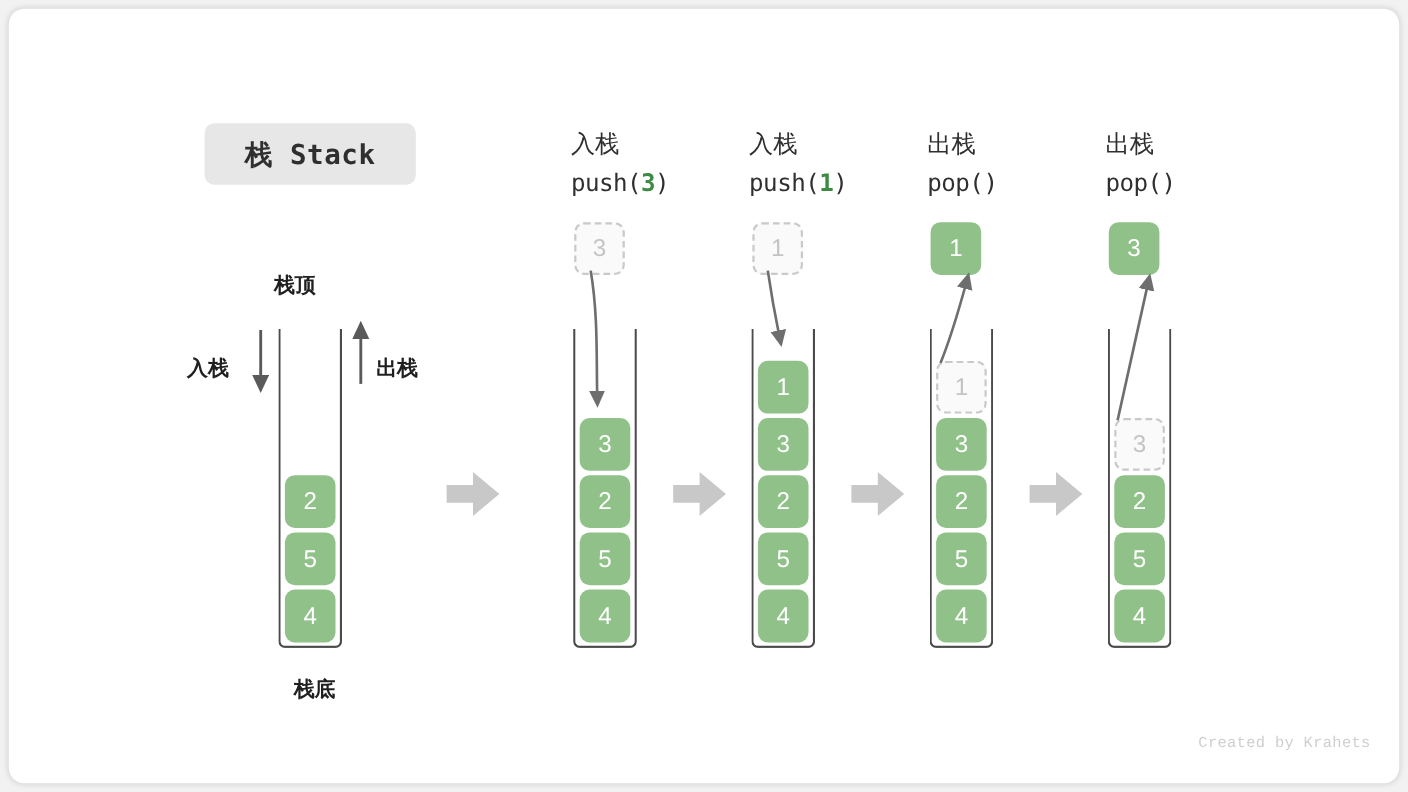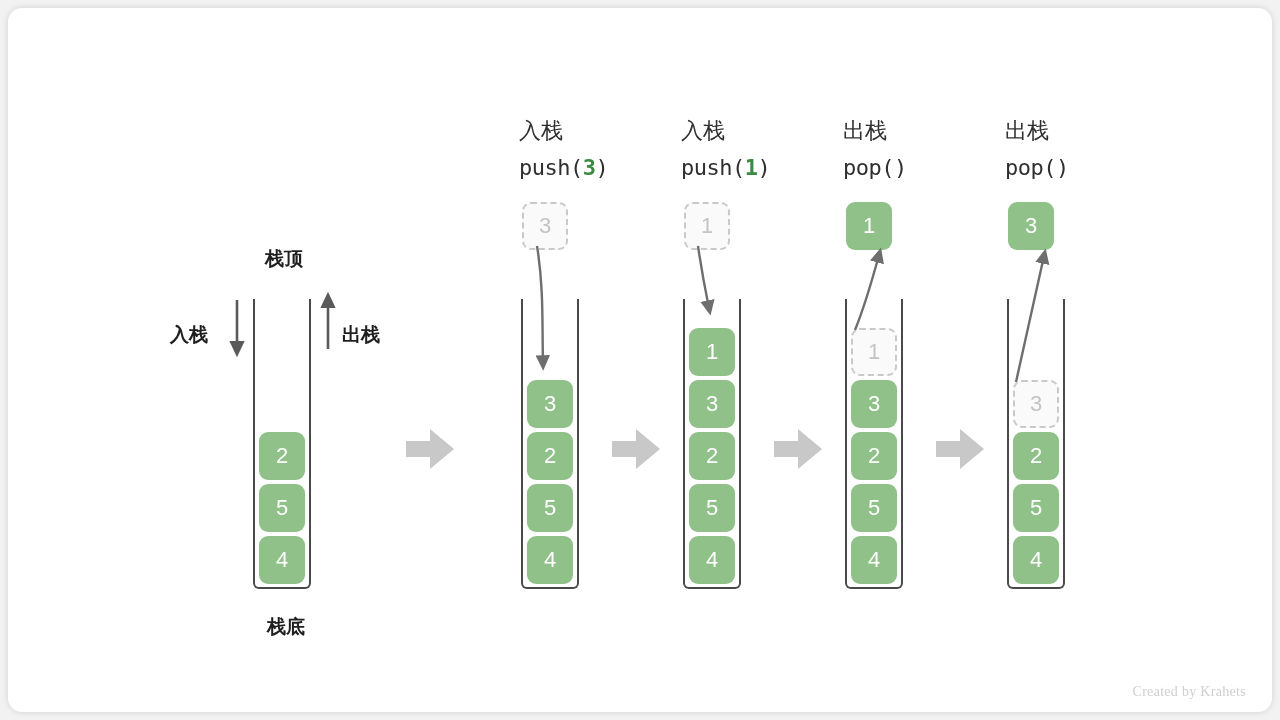--- a/index.html
+++ b/index.html
@@ -104,42 +104,45 @@
     font-size: 19px;
     font-weight: bold;
     color: #1f1f1f;
     white-space: nowrap;
     text-align: center;
   }
 
   
   #credit {
     right: 26px;
-    bottom: 12px;
-    font-family: Liberation Serif, serif;
+    bottom: 28px;
+    font-family: Liberation Mono, monospace;
     font-size: 14px;
     color: #cfcfcf;
     letter-spacing: 0.3px;
     text-align: right;
   }
 
   svg.overlay {
     position: absolute;
     left: 0;
     top: 0;
     width: 1264px;
     height: 704px;
     pointer-events: none;
   }
 </style>
 </head>
 <body>
 
 <div id="card">
 
+  <div class="abs" id="title-badge">
+    <span>栈 Stack</span>
+  </div>
 
   <div class="abs col-header" style="left:511px; top:104px;">
     <div class="cn">入栈</div>
     <div class="code"><span>push(</span><span class="arg">3</span><span>)</span></div>
   </div>
 
   <div class="abs col-header" style="left:673px; top:104px;">
     <div class="cn">入栈</div>
     <div class="code"><span>push(</span><span class="arg">1</span><span>)</span></div>
   </div>
@@ -147,21 +150,21 @@
   <div class="abs col-header" style="left:835px; top:104px;">
     <div class="cn">出栈</div>
     <div class="code"><span>pop(</span><span class="arg"></span><span>)</span></div>
   </div>
 
   <div class="abs col-header" style="left:997px; top:104px;">
     <div class="cn">出栈</div>
     <div class="code"><span>pop(</span><span class="arg"></span><span>)</span></div>
   </div>
 
-  <div class="abs cap-label" style="left:216px; top:238px; width:120px;">栈顶</div>
+  <div class="abs cap-label" style="left:200px; top:238px; width:120px;">栈顶</div>
 
   <div class="abs side-label" style="left:162px; top:314px;">入栈</div>
   <div class="abs side-label" style="left:334px; top:314px;">出栈</div>
 
   <div class="abs stack-shell" id="shell-0" style="left:245px; top:291px; width:58px; height:290px;">
     <div class="abs" style="left:4px; bottom:3px; width:50px;">
       <div class="box filled" style="margin-bottom:4px;">2</div>
       <div class="box filled" style="margin-bottom:4px;">5</div>
       <div class="box filled">4</div>
     </div>

